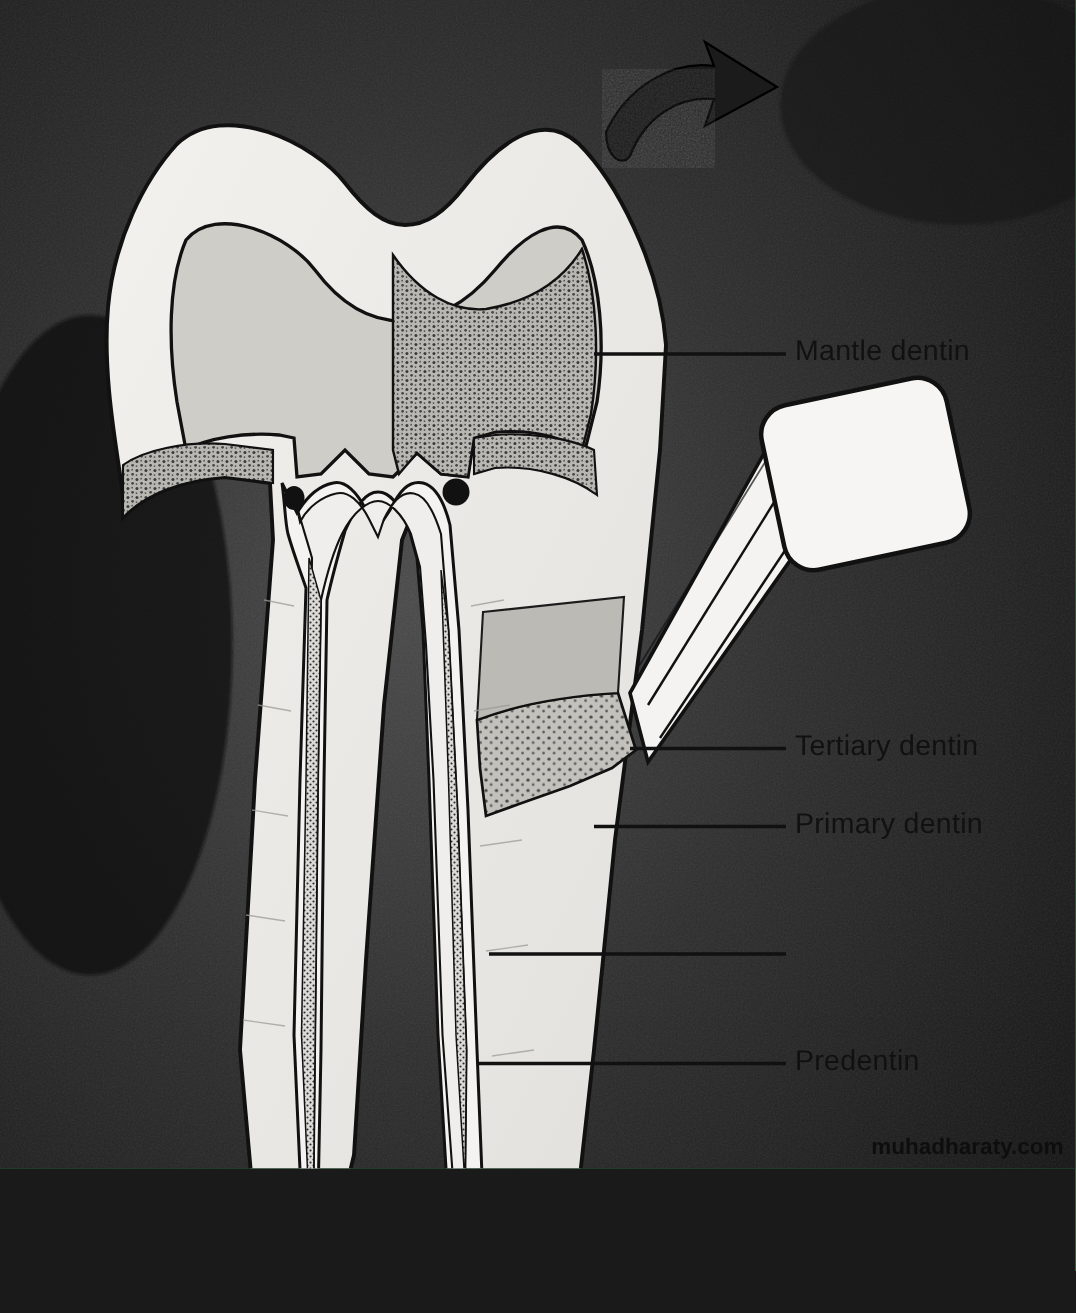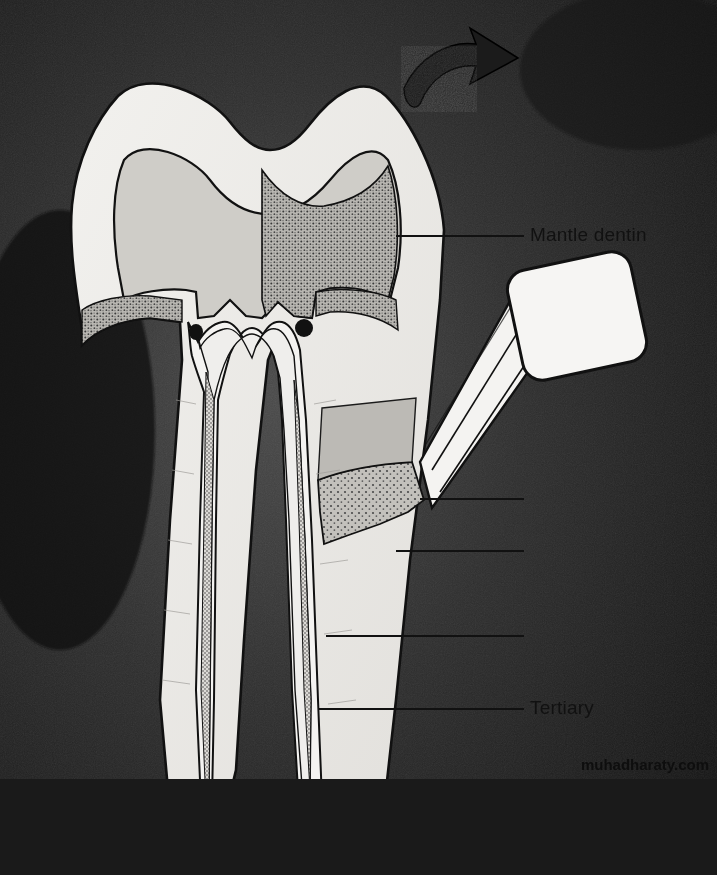--- a/index.html
+++ b/index.html
@@ -331,16 +331,18 @@
     <g stroke="#111" stroke-width="2.2" fill="none">
       <path d="M 524,236 L 396,236"></path>
       <path d="M 524,499 L 420,499"></path>
       <path d="M 524,551 L 396,551"></path>
       <path d="M 524,636 L 326,636"></path>
       <path d="M 524,709 L 318,709"></path>
     </g>
   </svg>
 
   <div class="label" style="left:530px; top:224px;">Mantle dentin</div>
-  <div class="label" style="left:530px; top:697px;">Tertiary</div>
+  <div class="label" style="left:530px; top:487px;">Tertiary dentin</div>
+  <div class="label" style="left:530px; top:539px;">Primary dentin</div>
+  <div class="label" style="left:530px; top:697px;">Predentin</div>
 
   <div id="watermark">muhadharaty.com</div>
 </div>
 
 </body></html>

